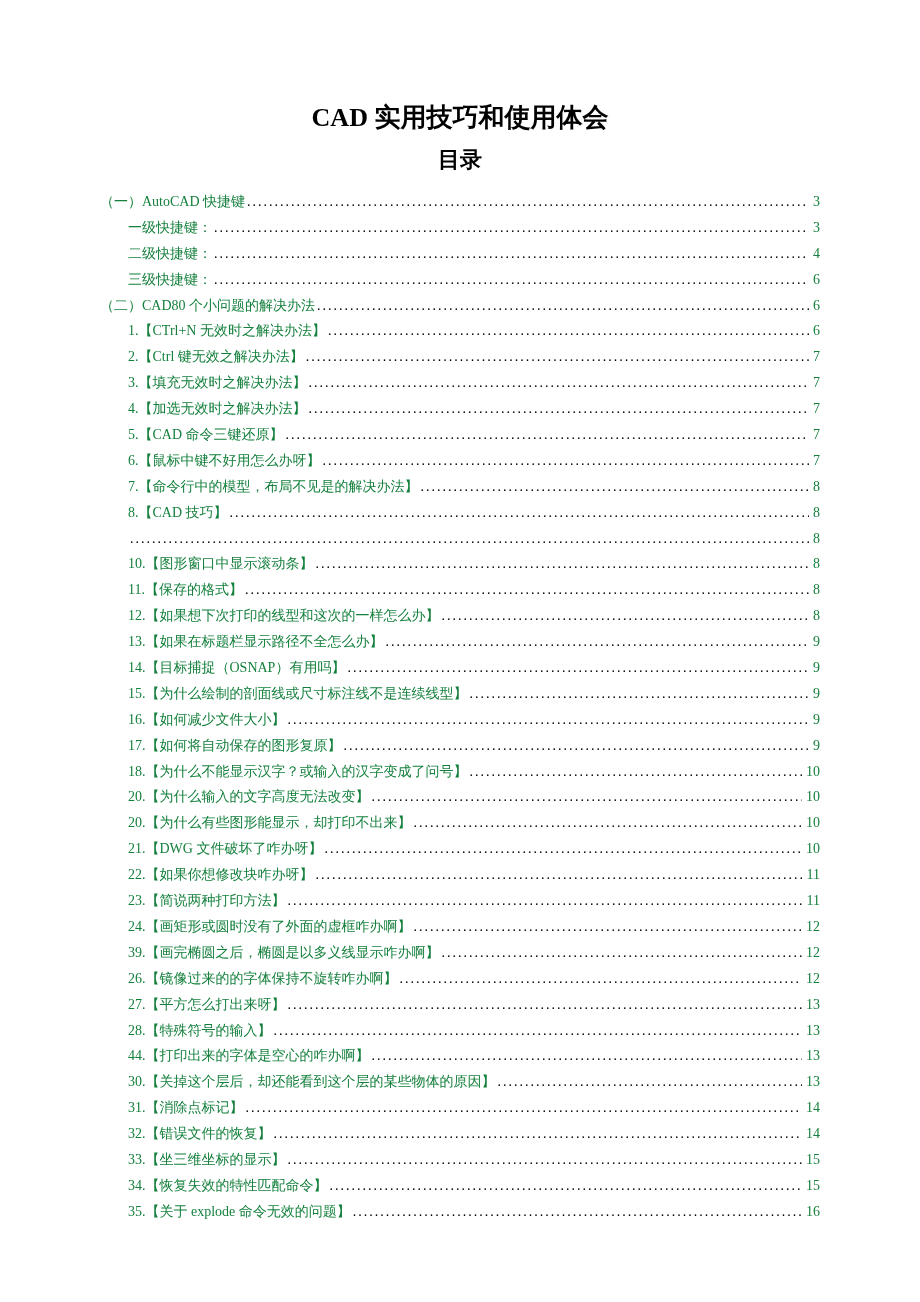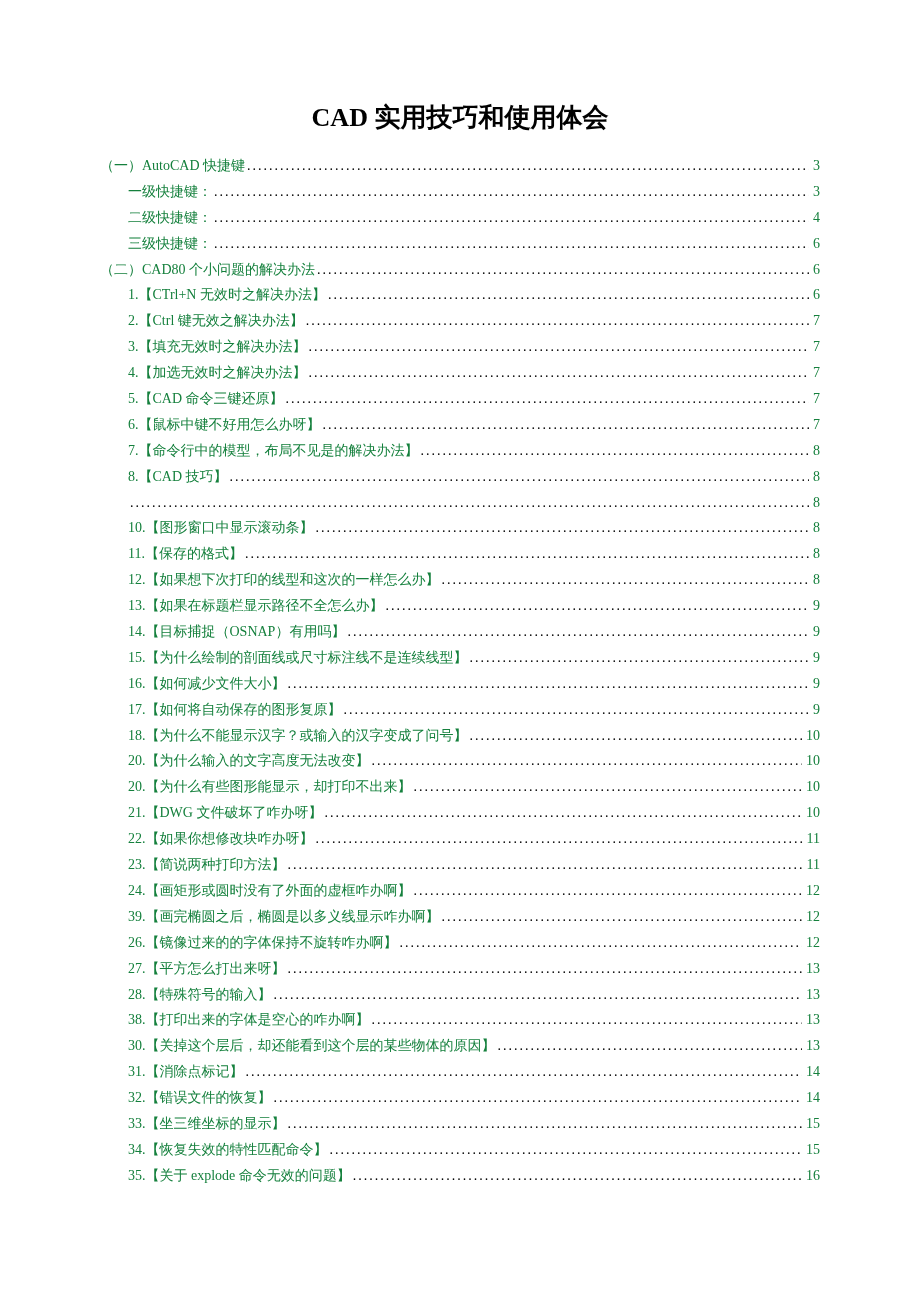--- a/index.html
+++ b/index.html
@@ -11,21 +11,21 @@
   }
   .page {
     padding: 100px 100px 80px 100px;
     box-sizing: border-box;
   }
   .title {
     text-align: center;
     font-size: 26px;
     font-weight: bold;
     font-family: "SimSun", serif;
-    margin-bottom: 18px;
+    margin-bottom: 10px;
     color: #000;
   }
   .subtitle {
     text-align: center;
     font-size: 22px;
     font-weight: bold;
     margin-bottom: 14px;
     color: #000;
   }
   .toc-entry {
@@ -60,20 +60,21 @@
   .toc-page {
     white-space: nowrap;
     padding-left: 2px;
   }
 </style>
 </head>
 <body>
 
 <div class="page">
   <div class="title">CAD 实用技巧和使用体会</div>
+  <div class="subtitle">目录</div>
   <div id="toc-container">
       <div class="toc-entry level-1">
         <span class="toc-label">（一）AutoCAD 快捷键</span>
         <span class="toc-dots"></span>
         <span class="toc-page">3</span>
       </div>
       <div class="toc-entry level-2">
         <span class="toc-label">一级快捷键：</span>
         <span class="toc-dots"></span>
         <span class="toc-page">3</span>
@@ -226,21 +227,21 @@
         <span class="toc-label">27.【平方怎么打出来呀】</span>
         <span class="toc-dots"></span>
         <span class="toc-page">13</span>
       </div>
       <div class="toc-entry level-2">
         <span class="toc-label">28.【特殊符号的输入】</span>
         <span class="toc-dots"></span>
         <span class="toc-page">13</span>
       </div>
       <div class="toc-entry level-2">
-        <span class="toc-label">38.【打印出来的字体是空心的咋办啊】</span>
+        <span class="toc-label">44.【打印出来的字体是空心的咋办啊】</span>
         <span class="toc-dots"></span>
         <span class="toc-page">13</span>
       </div>
       <div class="toc-entry level-2">
         <span class="toc-label">30.【关掉这个层后，却还能看到这个层的某些物体的原因】</span>
         <span class="toc-dots"></span>
         <span class="toc-page">13</span>
       </div>
       <div class="toc-entry level-2">
         <span class="toc-label">31.【消除点标记】</span>

